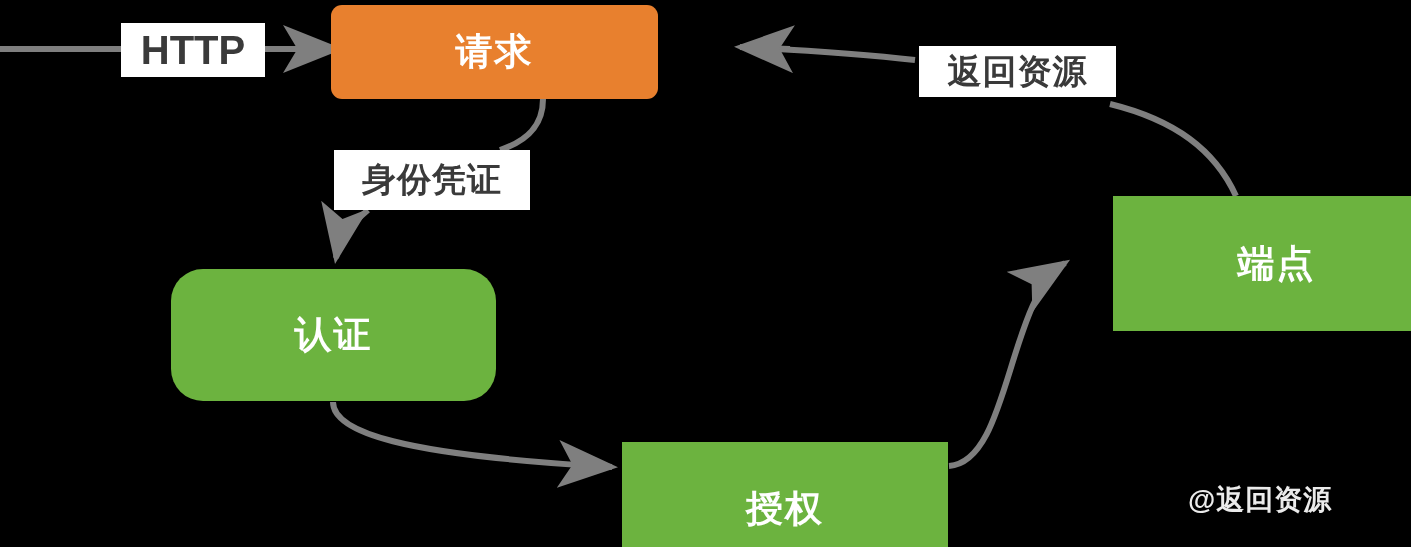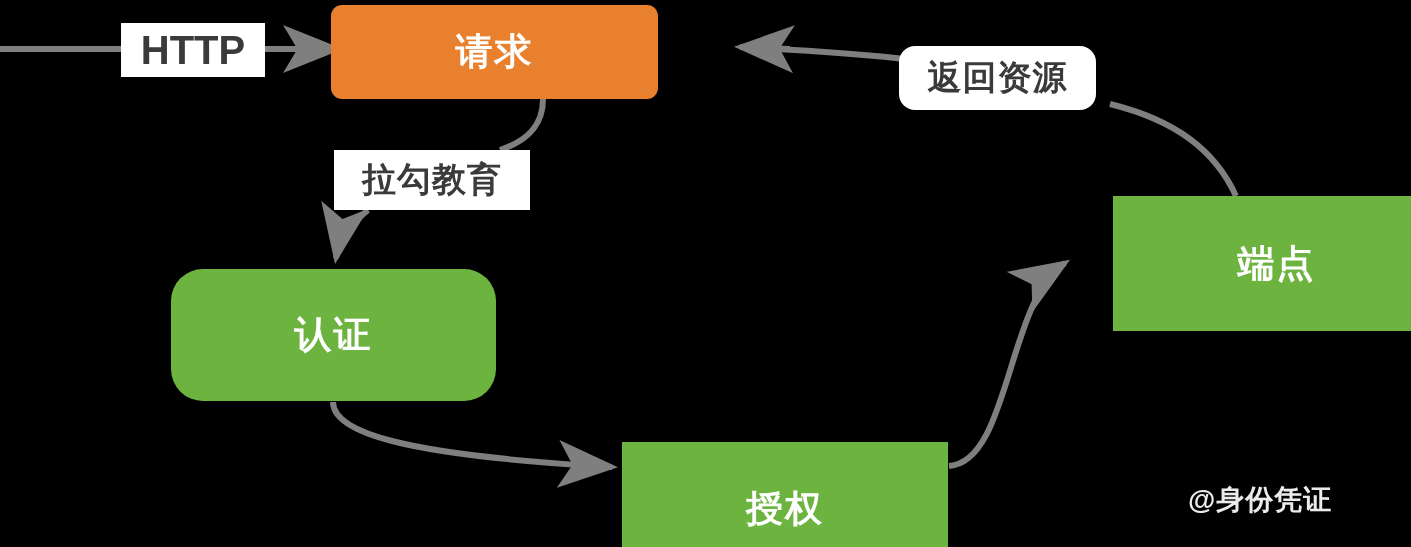--- a/index.html
+++ b/index.html
@@ -119,24 +119,24 @@
 
   <div class="node node-green" style="left:1073px; top:196px; width:327px; height:135px; background:#6cb33f;margin-left:40px;">
     <span>端点</span>
   </div>
 
   <div class="edge-label label-http" style="left:121px; top:16px; width:144px; height:54px;margin-top:7px;">
     <span>HTTP</span>
   </div>
 
   <div class="edge-label label-cjk" style="left:334px; top:150px; width:196px; height:60px;">
-    <span>拉勾教育</span>
+    <span>身份凭证</span>
   </div>
 
-  <div class="edge-label label-cjk" style="left:899px; top:46px; width:197px; height:64px;border-radius:16px;">
+  <div class="edge-label label-cjk" style="left:919px; top:46px; width:197px; height:51px;">
     <span>返回资源</span>
   </div>
 
   <div class="watermark" style="left:1188px; top:481px;">
-    <span>@身份凭证</span>
+    <span>@返回资源</span>
   </div>
 
 </div>
 
 </body></html>

